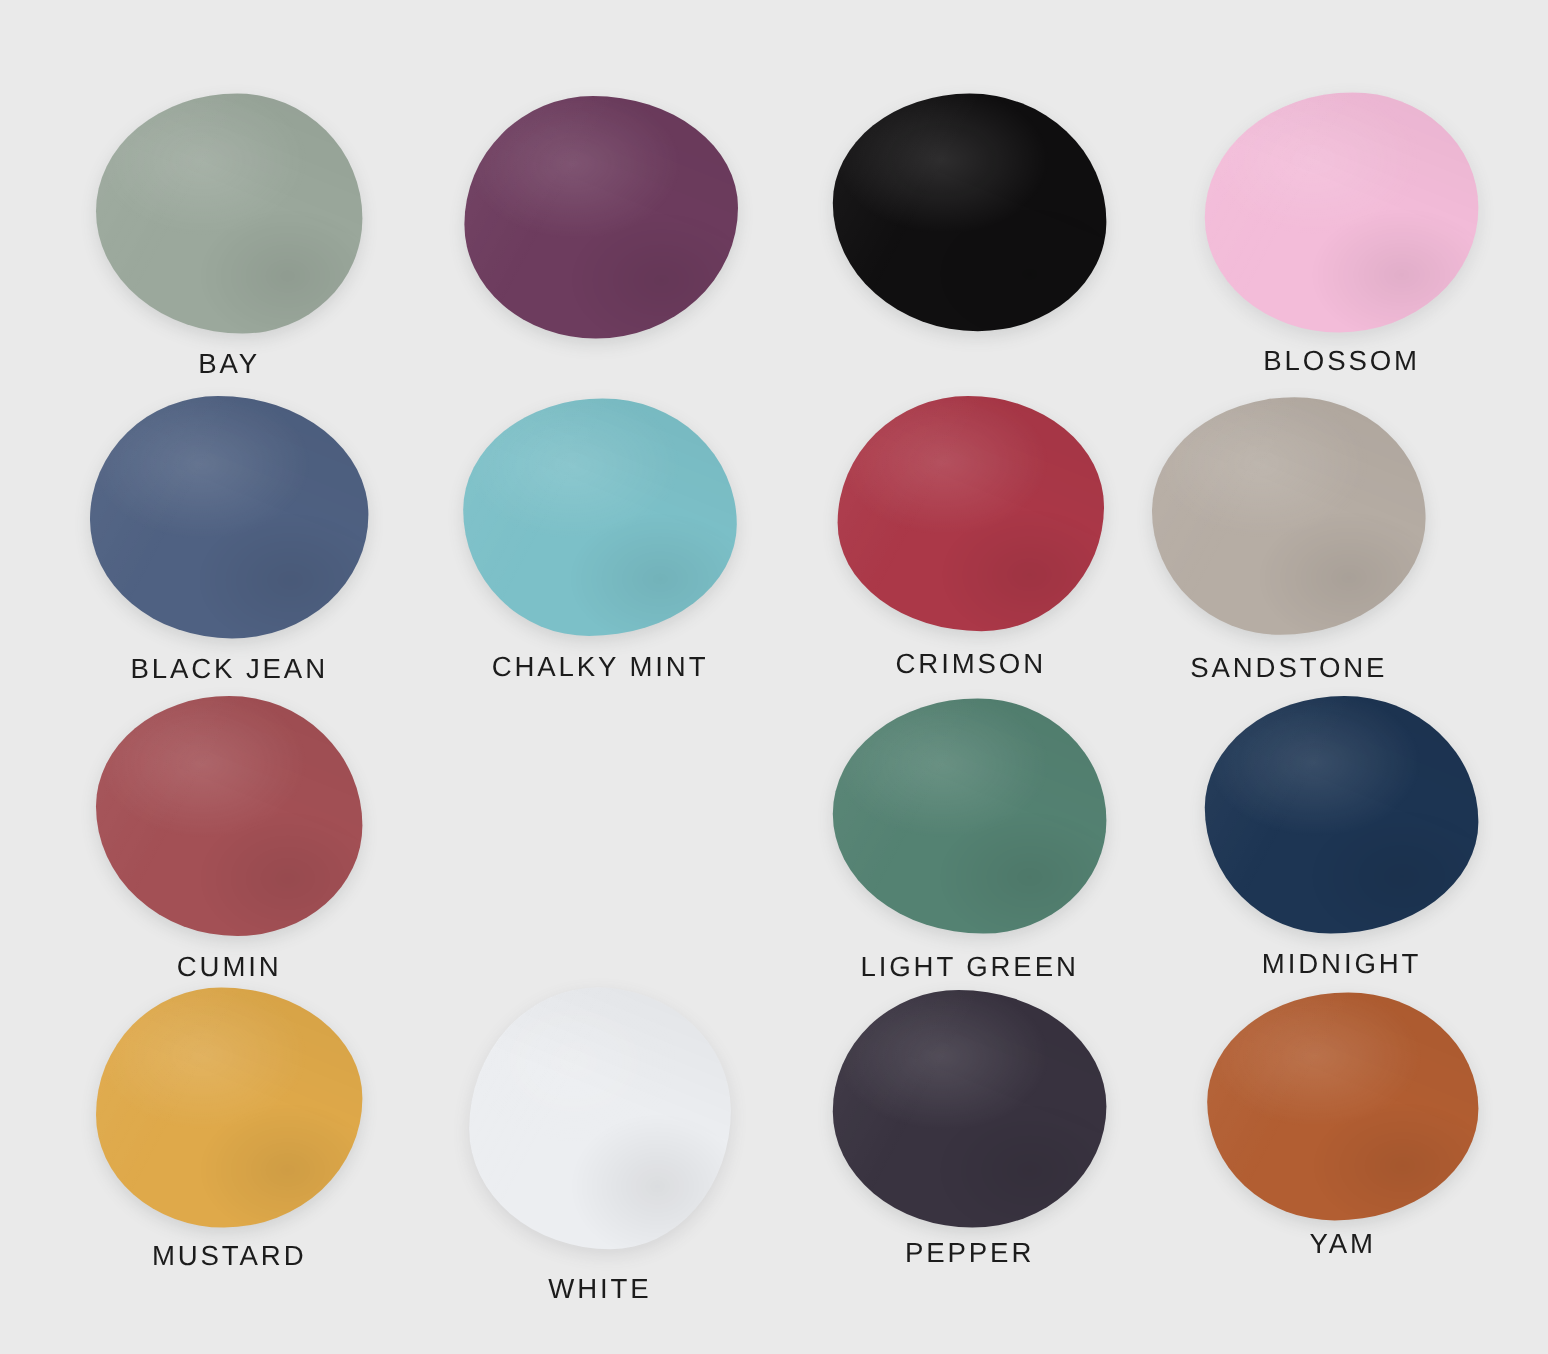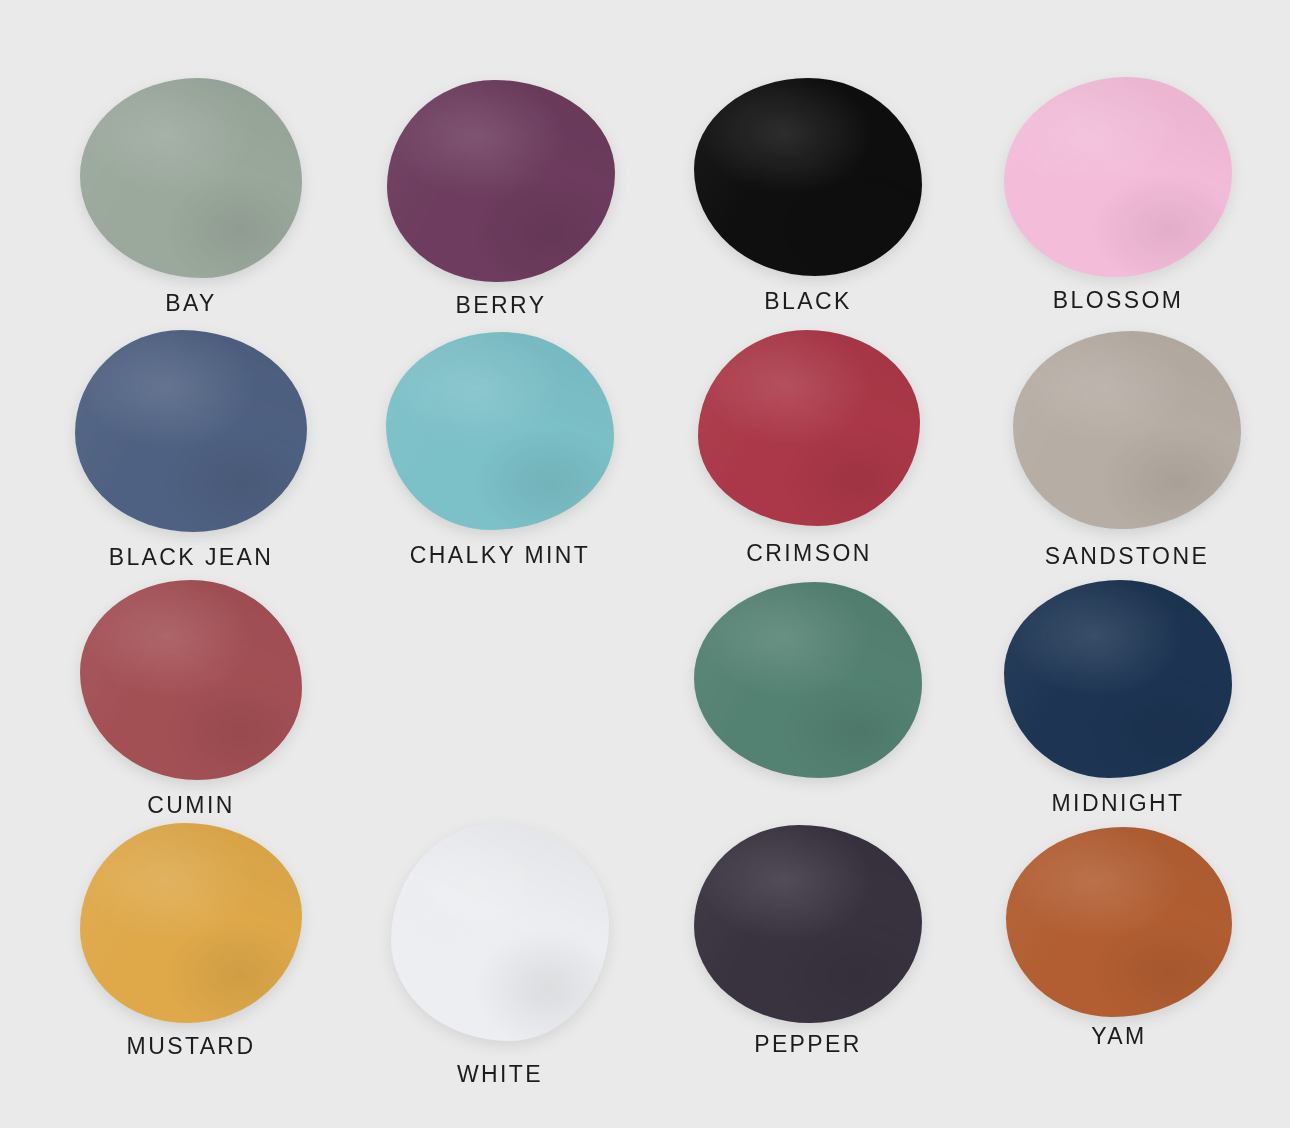--- a/index.html
+++ b/index.html
@@ -109,27 +109,25 @@
       <div class="swatch-cell" style="left: 36px; top: 78px;">
         <div class="swatch-blob-wrap" style="width: 222px; height: 200px;">
           <div class="swatch-blob blob-a" style="width: 222px; height: 200px; background-color: rgb(155, 168, 156);"></div>
         </div>
         <div class="swatch-label" style="margin-top: 14px;">BAY</div>
       </div>
       <div class="swatch-cell" style="left: 346px; top: 80px;">
         <div class="swatch-blob-wrap" style="width: 228px; height: 202px;">
           <div class="swatch-blob blob-b" style="width: 228px; height: 202px; background-color: rgb(109, 60, 94);"></div>
         </div>
-        <div class="swatch-label" style="margin-top: 12px;">BERRY</div>
       </div>
       <div class="swatch-cell" style="left: 653px; top: 78px;">
         <div class="swatch-blob-wrap" style="width: 228px; height: 198px;">
           <div class="swatch-blob blob-c" style="width: 228px; height: 198px; background-color: rgb(16, 15, 16);"></div>
         </div>
-        <div class="swatch-label" style="margin-top: 14px;">BLACK</div>
       </div>
       <div class="swatch-cell" style="left: 963px; top: 77px;">
         <div class="swatch-blob-wrap" style="width: 228px; height: 200px;">
           <div class="swatch-blob blob-d is-pale" style="width: 228px; height: 200px; background-color: rgb(243, 188, 217);"></div>
         </div>
         <div class="swatch-label" style="margin-top: 12px; text-align: center;">BLOSSOM</div>
       </div>
       <div class="swatch-cell" style="left: 36px; top: 330px;">
         <div class="swatch-blob-wrap" style="width: 232px; height: 202px;">
           <div class="swatch-blob blob-e" style="width: 232px; height: 202px; background-color: rgb(79, 97, 130);"></div>
@@ -141,36 +139,37 @@
           <div class="swatch-blob blob-f" style="width: 228px; height: 198px; background-color: rgb(124, 192, 200);"></div>
         </div>
         <div class="swatch-label" style="margin-top: 14px;">CHALKY MINT</div>
       </div>
       <div class="swatch-cell" style="left: 654px; top: 330px;">
         <div class="swatch-blob-wrap" style="width: 222px; height: 196px;">
           <div class="swatch-blob blob-g" style="width: 222px; height: 196px; background-color: rgb(171, 56, 72);"></div>
         </div>
         <div class="swatch-label" style="margin-top: 16px;">CRIMSON</div>
       </div>
-      <div class="swatch-cell" style="left: 972px; top: 331px; text-align: center;">
+      <div class="swatch-cell" style="left: 919px; top: 331px; text-align: center;">
         <div class="swatch-blob-wrap" style="width: 228px; height: 198px;">
           <div class="swatch-blob blob-h" style="width: 228px; height: 198px; background-color: rgb(182, 173, 164);"></div>
         </div>
         <div class="swatch-label" style="margin-top: 16px;">SANDSTONE</div>
       </div>
       <div class="swatch-cell" style="left: 36px; top: 580px;">
         <div class="swatch-blob-wrap" style="width: 222px; height: 200px;">
           <div class="swatch-blob blob-c" style="width: 222px; height: 200px; background-color: rgb(163, 80, 85);"></div>
         </div>
         <div class="swatch-label" style="margin-top: 14px;">CUMIN</div>
       </div>
       <div class="swatch-cell" style="left: 653px; top: 582px;">
         <div class="swatch-blob-wrap" style="width: 228px; height: 196px;">
           <div class="swatch-blob blob-a" style="width: 228px; height: 196px; background-color: rgb(84, 130, 114);"></div>
         </div>
+        <div class="swatch-label" style="margin-top: 16px;">LIGHT GREEN</div>
       </div>
       <div class="swatch-cell" style="left: 963px; top: 580px;">
         <div class="swatch-blob-wrap" style="width: 228px; height: 198px;">
           <div class="swatch-blob blob-f" style="width: 228px; height: 198px; background-color: rgb(29, 53, 83);"></div>
         </div>
         <div class="swatch-label" style="margin-top: 14px;">MIDNIGHT</div>
       </div>
       <div class="swatch-cell" style="left: 36px; top: 823px;">
         <div class="swatch-blob-wrap" style="width: 222px; height: 200px;">
           <div class="swatch-blob blob-b" style="width: 222px; height: 200px; background-color: rgb(223, 169, 74);"></div>

